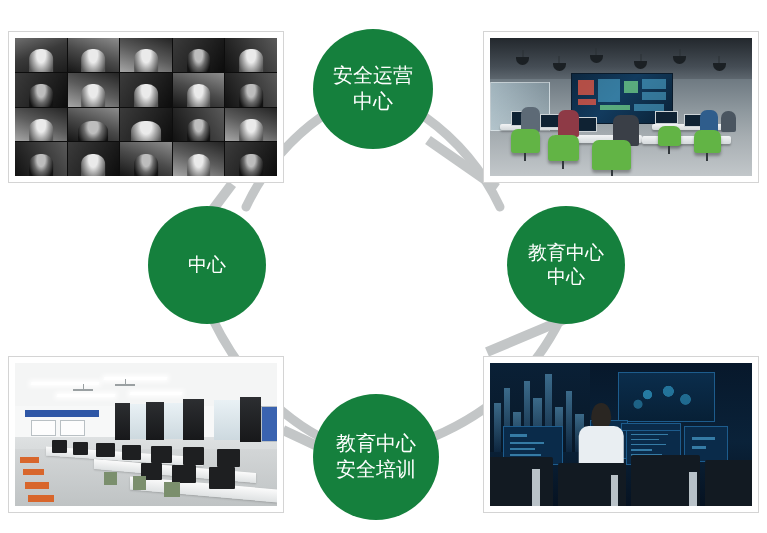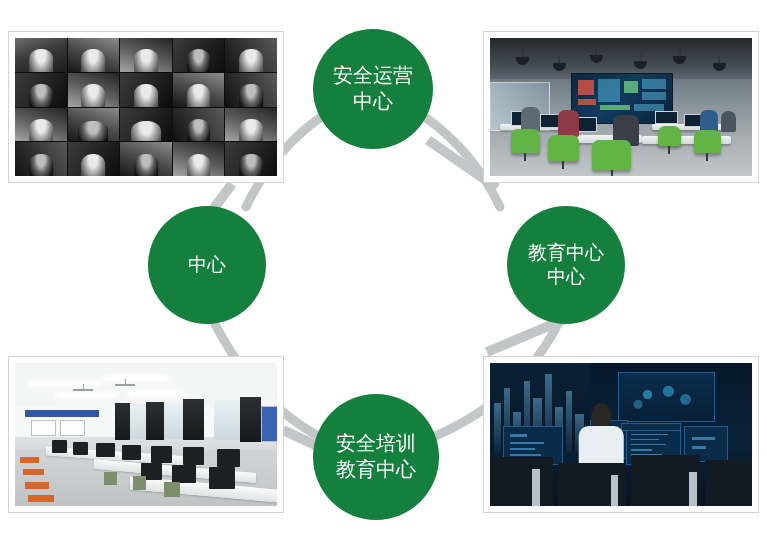--- a/index.html
+++ b/index.html
@@ -365,22 +365,22 @@
 
   <div class="node teal node-right">
     <div>
       <span>教育中心</span>
       <span>中心</span>
     </div>
   </div>
 
   <div class="node teal node-bottom">
     <div>
+      <span>教育中心</span>
       <span>安全培训</span>
-      <span>教育中心</span>
     </div>
   </div>
 
   <div class="node teal node-left">
     <div>
       <span>中心</span>
     </div>
   </div>
 
 

